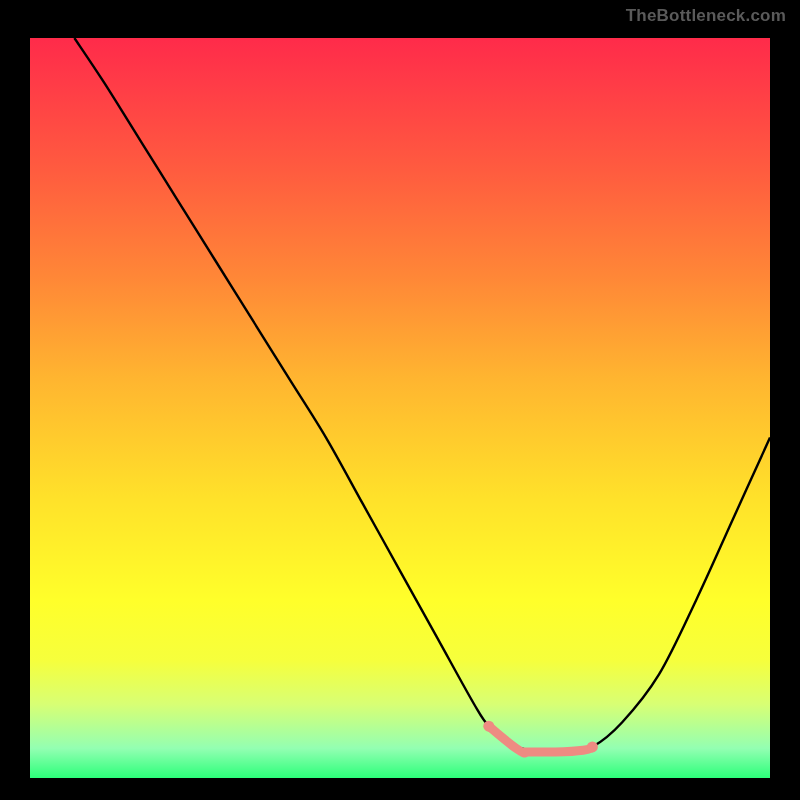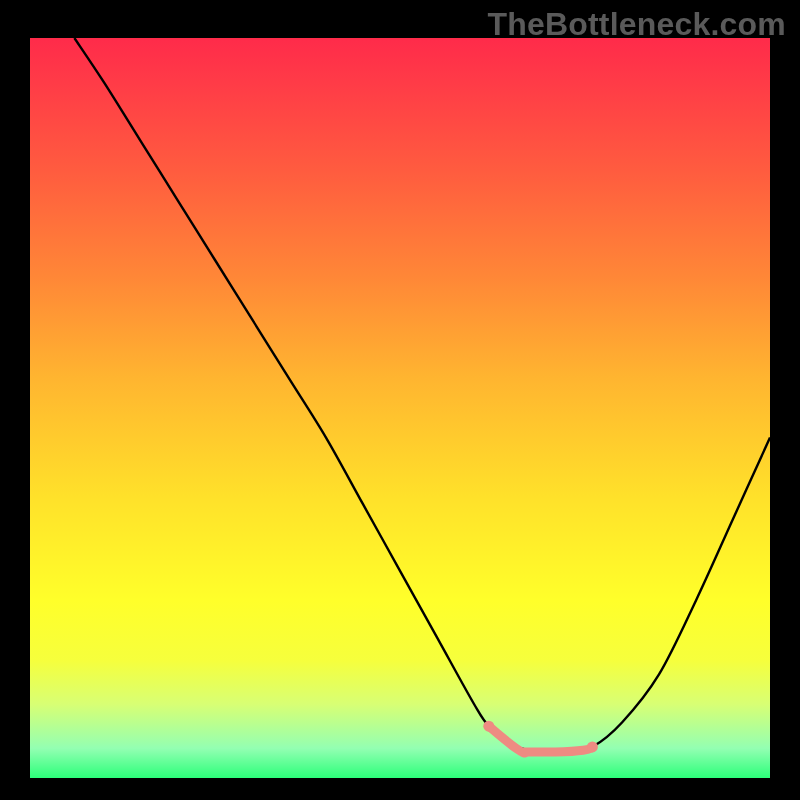--- a/index.html
+++ b/index.html
@@ -8,21 +8,21 @@
     position: relative;
     width: 800px;
     height: 800px;
     background: #000;
   }
   .watermark {
     position: absolute;
     top: 6px;
     right: 14px;
     font-family: Arial, Helvetica, sans-serif;
-    font-size: 32px;
+    font-size: 17px;
     font-weight: 600;
     color: #5a5a5a;
     letter-spacing: 0.2px;
     z-index: 5;
   }
   .plot-area {
     position: absolute;
     left: 30px;
     top: 38px;
     width: 740px;

